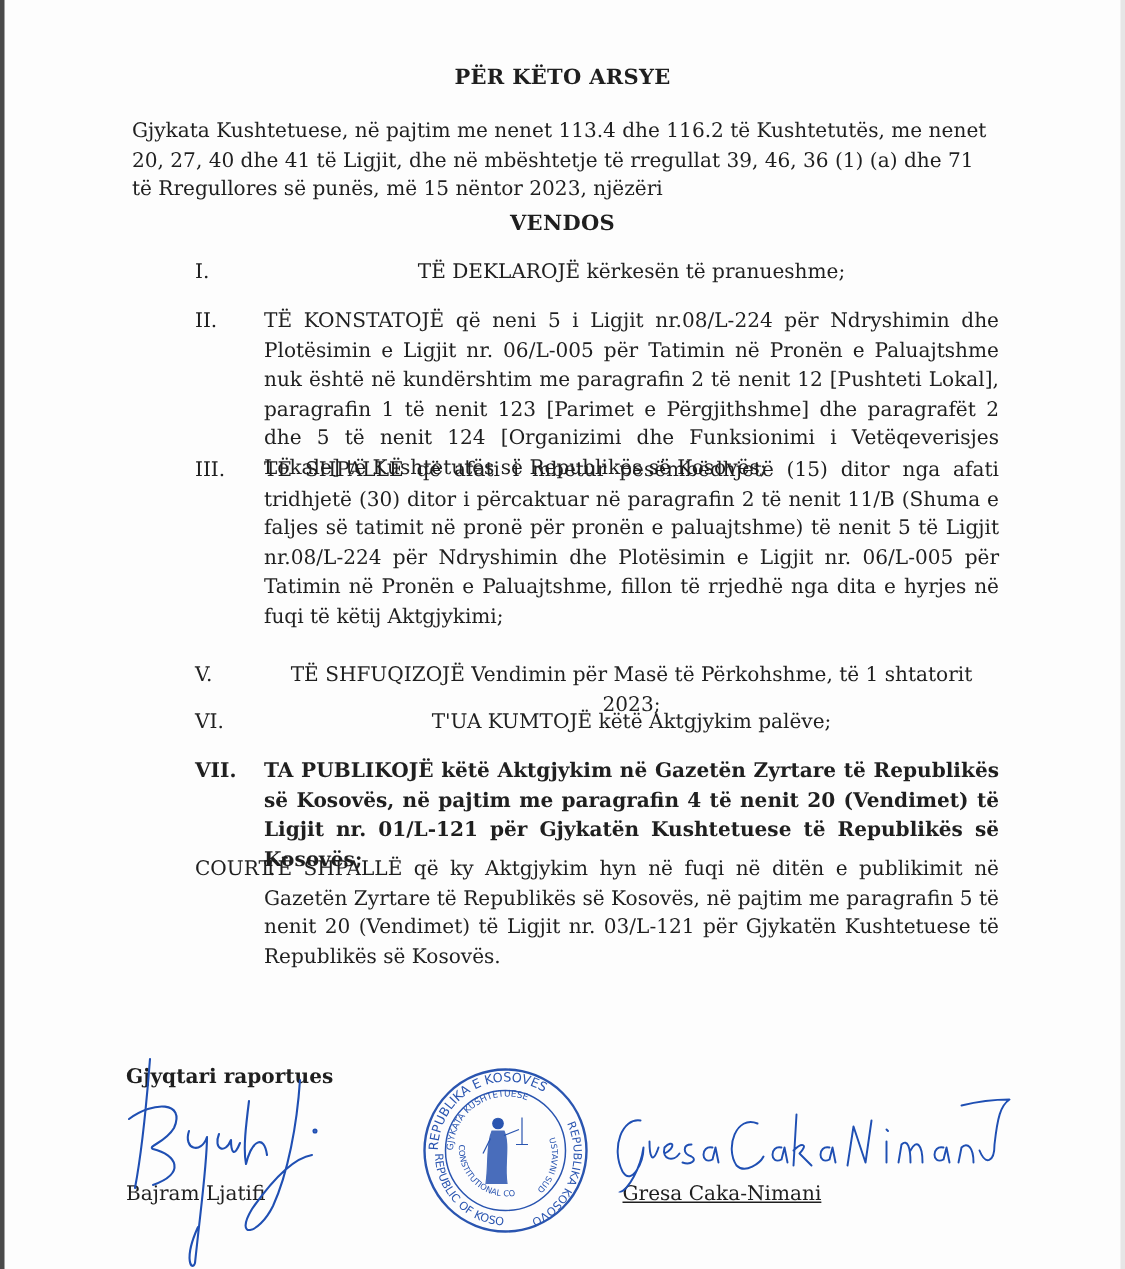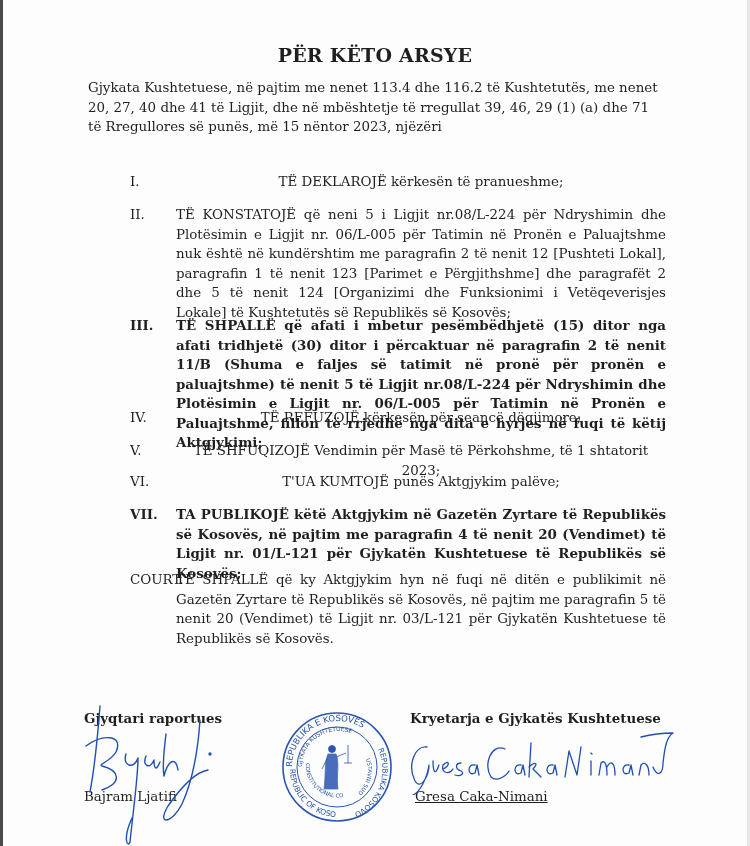--- a/index.html
+++ b/index.html
@@ -9,38 +9,38 @@
       font-family: "DejaVu Serif", "Liberation Serif", serif;
       color: #1f1f1f;
       position: relative;
     }
     .left-edge { position: absolute; left: 0; top: 0; width: 3px; height: 846px; background: #4a4a4a; }
     .right-edge { position: absolute; right: 0; top: 0; width: 3px; height: 846px; background: #e6e6e6; }
     .page { position: absolute; left: 0; top: 0; width: 750px; height: 846px; }
 
     .heading {
       position: absolute; left: 0; width: 750px; text-align: center;
-      font-weight: bold; font-size: 19px; letter-spacing: 0.2px;
+      font-weight: bold; font-size: 14px; letter-spacing: 0.2px;
     }
     #h-main { top: 44px; }
     #h-vendos { top: 141px; }
 
     .intro {
       position: absolute; left: 88px; top: 78px; width: 578px;
       font-size: 13.4px; line-height: 19.5px; text-align: left;
     }
 
     .item { position: absolute; left: 130px; width: 536px; font-size: 13.4px; line-height: 19.5px; }
     .item .num { position: absolute; left: 0; top: 0; width: 44px; }
     .item .txt { margin-left: 46px; text-align: justify; }
     .item .txt.nojust { text-align: center; }
 
     #item-1 { top: 172px; }
     #item-2 { top: 205px; }
-    #item-3 { top: 316px; font-weight: bold; }
+    #item-3 { top: 304px; }
     #item-4 { top: 408px; }
     #item-5 { top: 441px; }
     #item-6 { top: 472px; }
     #item-7 { top: 505px; font-weight: bold; }
     #item-8 { top: 570px; }
 
     .sig-title { position: absolute; font-weight: bold; font-size: 13.4px; }
     #sig-left-title { left: 84px; top: 710px; }
     #sig-right-title { left: 410px; top: 710px; }
     .sig-name { position: absolute; font-size: 13.4px; }
@@ -56,46 +56,43 @@
 </head>
 <body>
 
 <div class="left-edge"></div>
 <div class="right-edge"></div>
 
 <div class="page">
 
   <div class="heading" id="h-main">PËR KËTO ARSYE</div>
 
-  <div class="intro">Gjykata Kushtetuese, në pajtim me nenet 113.4 dhe 116.2 të Kushtetutës, me nenet  20, 27, 40 dhe 41 të Ligjit, dhe në mbështetje të rregullat 39, 46, 29 (1) (a) dhe 71 të Rregullores së punës, më 15 nëntor 2023, njëzëri</div>
+  <div class="intro">Gjykata Kushtetuese, në pajtim me nenet 113.4 dhe 116.2 të Kushtetutës, me nenet  20, 27, 40 dhe 41 të Ligjit, dhe në mbështetje të rregullat 39, 46, 36 (1) (a) dhe 71 të Rregullores së punës, më 15 nëntor 2023, njëzëri</div>
 
+  <div class="heading" id="h-vendos">VENDOS</div>
 
   <div class="item" id="item-1">
     <span class="num">I.</span>
     <div class="txt nojust">TË DEKLAROJË kërkesën të pranueshme;</div>
   </div>
   <div class="item" id="item-2">
     <span class="num">II.</span>
     <div class="txt">TË KONSTATOJË që neni 5 i Ligjit nr.08/L-224 për Ndryshimin dhe Plotësimin e Ligjit nr. 06/L-005 për Tatimin në Pronën e Paluajtshme nuk është në kundërshtim me paragrafin 2 të nenit 12 [Pushteti Lokal], paragrafin 1 të nenit 123 [Parimet e Përgjithshme] dhe paragrafët 2 dhe 5 të nenit 124 [Organizimi dhe Funksionimi i Vetëqeverisjes Lokale] të Kushtetutës së Republikës së Kosovës;</div>
   </div>
   <div class="item" id="item-3">
     <span class="num">III.</span>
     <div class="txt">TË SHPALLË që afati i mbetur pesëmbëdhjetë (15) ditor nga afati tridhjetë (30) ditor i përcaktuar në paragrafin 2 të nenit 11/B (Shuma e faljes së tatimit në pronë për pronën e paluajtshme) të nenit 5 të Ligjit nr.08/L-224 për Ndryshimin dhe Plotësimin e Ligjit nr. 06/L-005 për Tatimin në Pronën e Paluajtshme, fillon të rrjedhë nga dita e hyrjes në fuqi të këtij Aktgjykimi;</div>
   </div>
-  <div class="item" id="item-4">
-    <span class="num">IV.</span>
-    <div class="txt nojust">TË REFUZOJË kërkesën për seancë dëgjimore;</div>
-  </div>
   <div class="item" id="item-5">
     <span class="num">V.</span>
     <div class="txt nojust">TË SHFUQIZOJË Vendimin për Masë të Përkohshme, të 1 shtatorit 2023;</div>
   </div>
   <div class="item" id="item-6">
     <span class="num">VI.</span>
-    <div class="txt nojust">T'UA KUMTOJË punës Aktgjykim palëve;</div>
+    <div class="txt nojust">T'UA KUMTOJË këtë Aktgjykim palëve;</div>
   </div>
   <div class="item" id="item-7">
     <span class="num">VII.</span>
     <div class="txt">TA PUBLIKOJË këtë Aktgjykim në Gazetën Zyrtare të Republikës së Kosovës, në pajtim me paragrafin 4 të nenit 20 (Vendimet) të Ligjit nr. 01/L-121 për Gjykatën Kushtetuese të Republikës së Kosovës;</div>
   </div>
   <div class="item" id="item-8">
     <span class="num">COURT.</span>
     <div class="txt">TË SHPALLË që ky Aktgjykim hyn në fuqi në ditën e publikimit në Gazetën Zyrtare të Republikës së Kosovës, në pajtim me paragrafin 5 të nenit 20 (Vendimet) të Ligjit nr. 03/L-121 për Gjykatën Kushtetuese të Republikës së Kosovës.</div>
   </div>
 
@@ -137,21 +134,20 @@
     <g fill="#2a55b0" stroke="#2a55b0" stroke-width="0.8">
       <circle cx="52" cy="52" r="3.5"></circle>
       <path d="M48 57 C 44 66, 46 78, 44 92 L 58 92 C 56 80, 60 66, 56 57 Z" opacity="0.85"></path>
       <path d="M56 60 L 66 56" fill="none"></path>
       <path d="M68 48 L 68 66" fill="none"></path>
       <path d="M64 66 L 72 66" fill="none"></path>
       <path d="M47 62 L 42 72" fill="none"></path>
     </g>
   </svg>
 
-  <div class="sig-title" id="sig-right-title">Kryetarja e Gjykatës Kushtetuese</div>
   <div class="sig-name" id="sig-right-name">Gresa Caka-Nimani</div>
   <svg class="signature" id="signature-right" viewBox="0 0 270 70">
     <g fill="none" stroke="#1f4fb3" stroke-width="1.3" stroke-linecap="round" stroke-linejoin="round">
       <path d="M22 22 C 10 20, 2 40, 10 56 C 16 66, 24 50, 24 40 C 22 54, 14 68, 8 70"></path>
       <path d="M28 36 C 28 46, 30 52, 34 40"></path>
       <path d="M38 44 C 46 40, 44 34, 38 40 C 36 48, 44 50, 48 44"></path>
       <path d="M56 38 C 50 38, 50 44, 56 46 C 60 48, 56 52, 50 50"></path>
       <path d="M70 40 C 62 38, 62 52, 70 48 L 72 40 L 74 50"></path>
       <path d="M100 24 C 86 18, 78 40, 86 52 C 92 58, 102 50, 104 46"></path>
       <path d="M116 40 C 108 38, 108 52, 116 48 L 118 40 L 120 50"></path>

